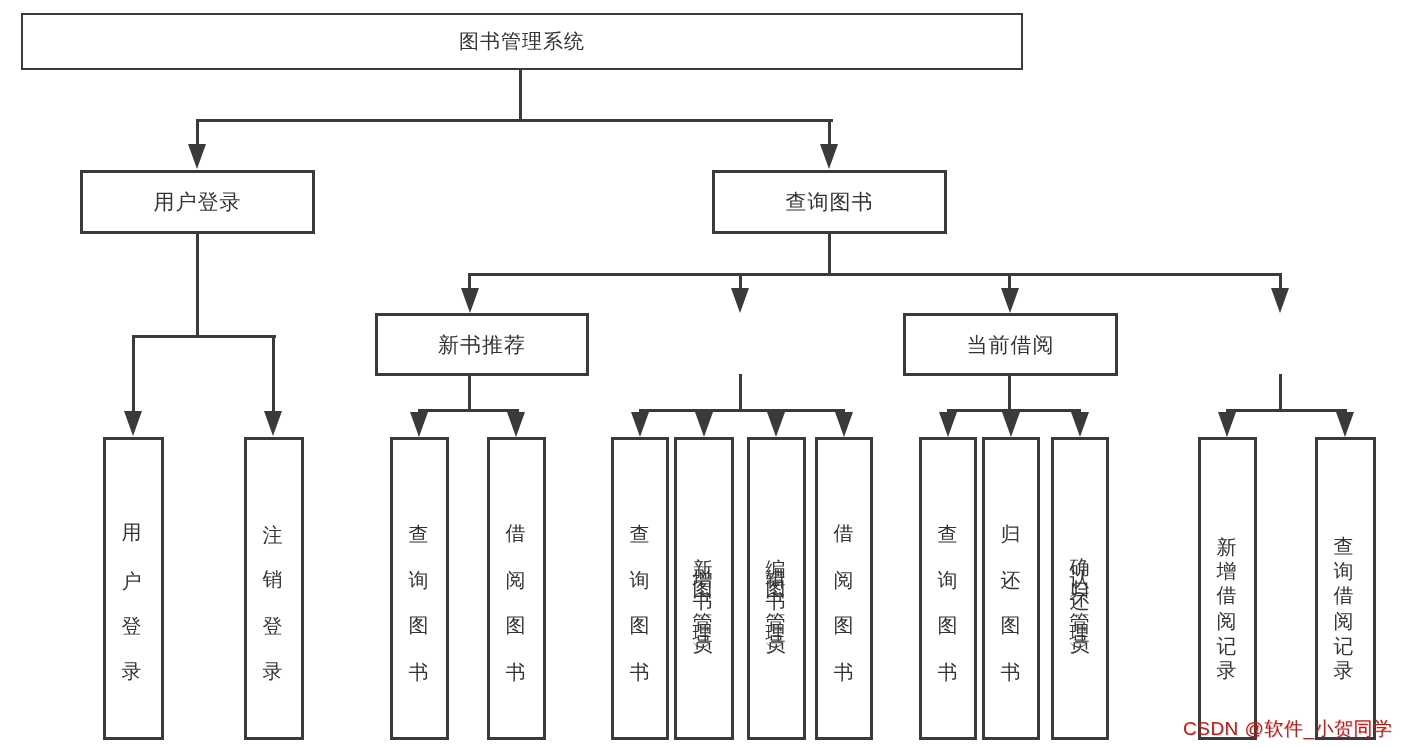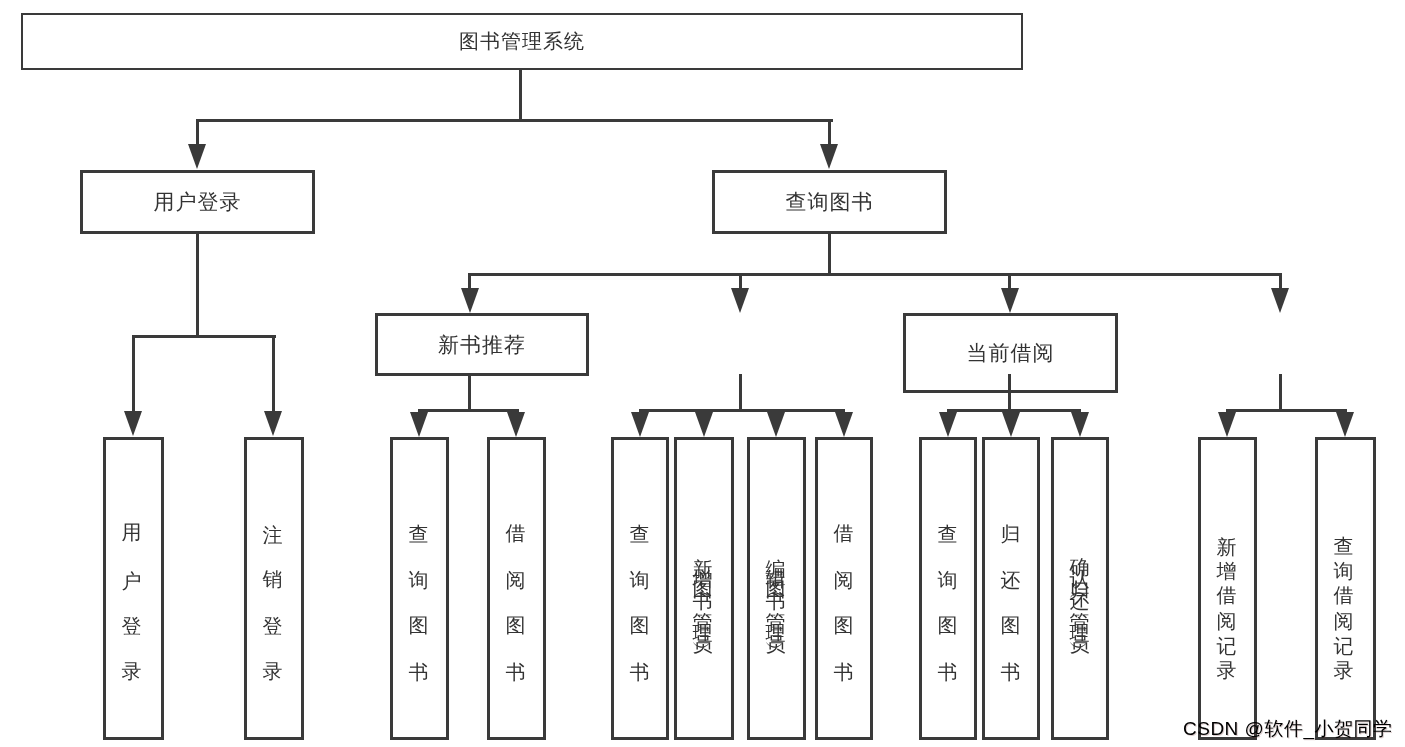--- a/index.html
+++ b/index.html
@@ -7,21 +7,21 @@
           font-family:"Liberation Sans",sans-serif;}
   
   .box{position:absolute;background:#ffffff;border:3px solid #3a3a3a;box-sizing:border-box;
        display:flex;align-items:center;justify-content:center;color:#333333;
        font-size:21px;letter-spacing:1px;white-space:nowrap;text-align:center;}
   #n-root{left:21px;top:13px;width:1002px;height:57px;border-width:2px;font-size:20px;}
   #n-b0{left:80px;top:170px;width:235px;height:64px;}
   #n-b1{left:712px;top:170px;width:235px;height:64px;}
   #n-m0{left:363px;top:313px;width:214px;height:63px;margin-left:12px;}
   #n-m1{left:633px;top:313px;width:215px;height:63px;}
-  #n-m2{left:903px;top:313px;width:215px;height:80px;}
+  #n-m2{left:903px;top:313px;width:215px;height:63px;}
   #n-m3{left:1173px;top:313px;width:215px;height:63px;}
   
   .leaf{position:absolute;top:437px;height:303px;background:#ffffff;border:3px solid #3a3a3a;
         box-sizing:border-box;color:#333333;font-size:20px;
         writing-mode:vertical-lr;text-orientation:mixed;text-align:center;line-height:52px;}
   .n4{letter-spacing:46px;text-indent:23px;}
   .n6{letter-spacing:25px;text-indent:12px;}
   .n9{letter-spacing:11px;text-indent:5px;}
   #n-l0{left:103px;width:61px;}
   #n-l1{left:244px;width:60px;}
@@ -35,21 +35,21 @@
   #n-l9{left:982px;width:58px;}
   #n-l10{left:1051px;width:58px;}
   #n-l11{left:1198px;width:59px;}
   #n-l12{left:1315px;width:61px;}
   
   .hline{position:absolute;height:3px;background:#3a3a3a;}
   .vline{position:absolute;width:3px;background:#3a3a3a;}
   .arrow{position:absolute;width:0;height:0;border-left:9px solid transparent;
          border-right:9px solid transparent;border-top:25px solid #3a3a3a;}
   
-  #watermark{position:absolute;left:1183px;top:716px;font-size:19px;color:#000000;
+  #watermark{position:absolute;left:1183px;top:716px;font-size:19px;color:#b91c1c;
              letter-spacing:0.5px;z-index:5;white-space:nowrap;
              text-shadow:1px 1px 0 rgba(120,60,60,0.25);}
 </style>
 </head>
 <body>
 
 <div id="canvas">
 
   <div id="n-root" class="box">图书管理系统</div>
 

